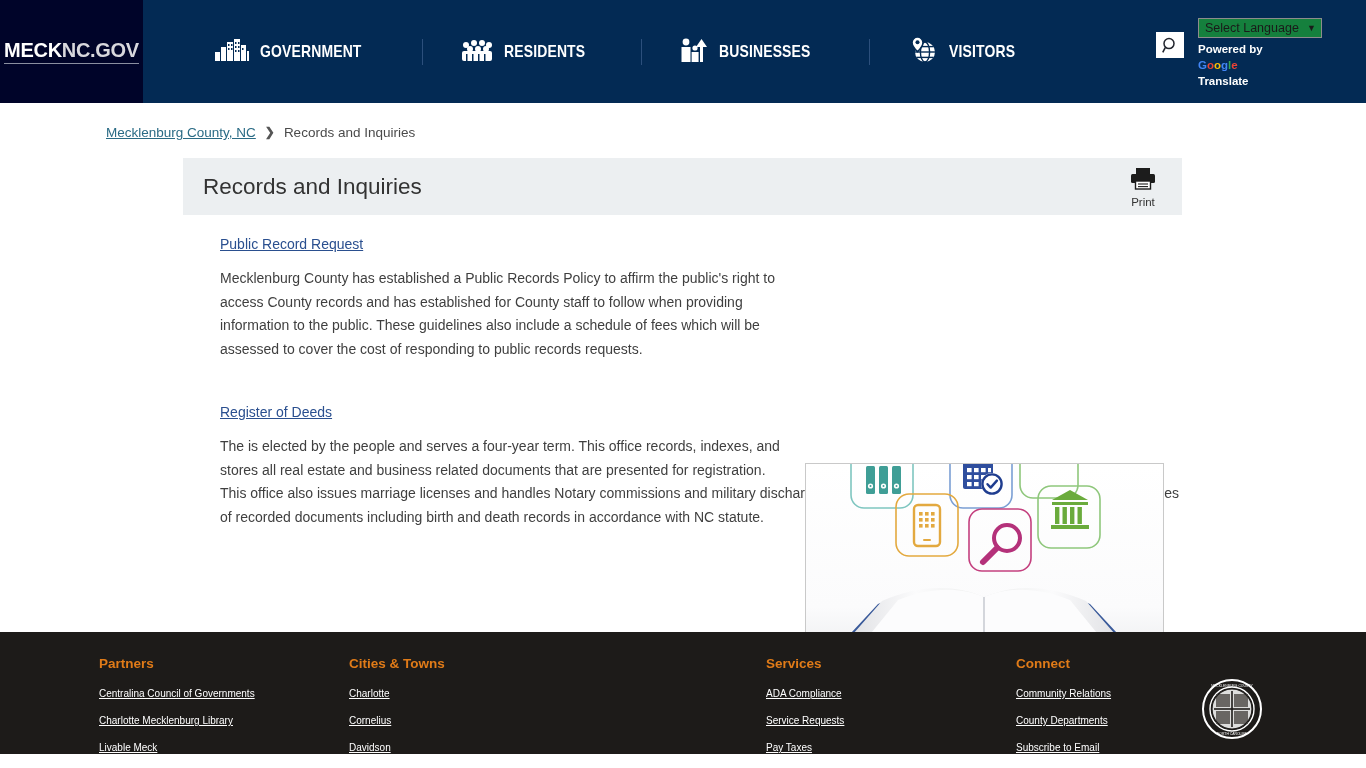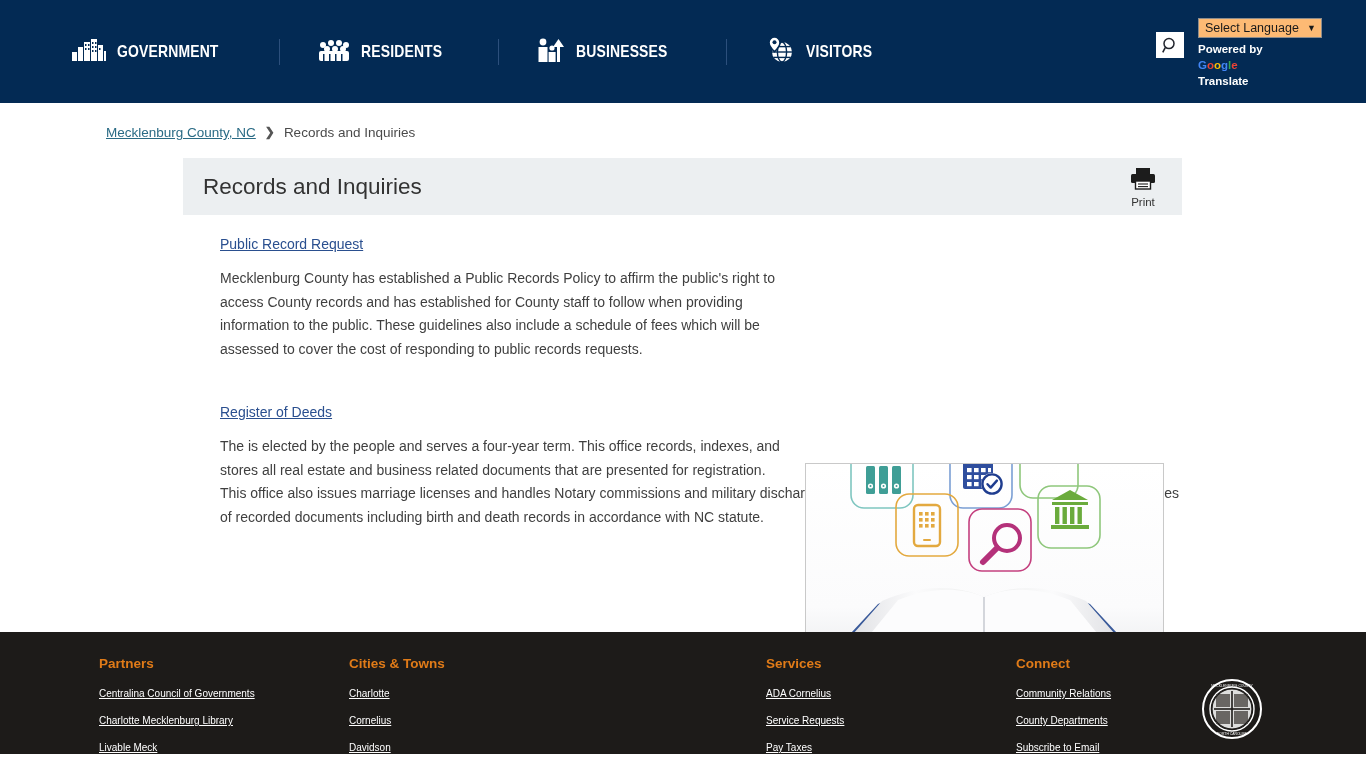--- a/index.html
+++ b/index.html
@@ -83,21 +83,21 @@
     width: 28px; height: 26px;
     background: #ffffff;
     display: flex; align-items: center; justify-content: center;
     cursor: pointer;
     margin-top: 14px;
   }
   .translate-widget { text-align: left; }
   .lang-select {
     width: 124px;
     height: 20px;
-    background: #fdba74;
+    background: #15803d;
     border: 1px solid #8c8c8c;
     font-family: "Liberation Sans", sans-serif;
     font-size: 12.5px;
     color: #1a1a1a;
     display: flex;
     align-items: center;
     justify-content: space-between;
     padding: 0 5px 0 6px;
     cursor: pointer;
   }
@@ -240,20 +240,23 @@
     top: 678px;
     width: 62px;
     height: 62px;
   }
 </style>
 </head>
 <body>
 
 <header class="site-header">
 
+  <div class="logo-block">
+    <div class="logo-text"><span class="meck">MECK</span><span>NC.GOV</span></div>
+  </div>
 
   <nav class="main-nav">
 
     <div class="nav-item">
       <span class="nav-icon">
         <svg width="34" height="22" viewBox="0 0 34 22">
             <g fill="#fff">
           <rect x="0" y="13" width="5" height="9"></rect>
               <rect x="6" y="8" width="5" height="14"></rect>
           <rect x="12" y="3" width="6" height="19"></rect>
@@ -523,21 +526,21 @@
 
     <div class="fcol fcol-2">
       <h4>Cities &amp; Towns</h4>
       <a href="#">Charlotte</a>
       <a href="#">Cornelius</a>
       <a href="#">Davidson</a>
     </div>
 
     <div class="fcol fcol-3">
       <h4>Services</h4>
-      <a href="#">ADA Cornelius</a>
+      <a href="#">ADA Compliance</a>
       <a href="#">Service Requests</a>
       <a href="#">Pay Taxes</a>
     </div>
 
     <div class="fcol fcol-4">
       <h4>Connect</h4>
       <a href="#">Community Relations</a>
       <a href="#">County Departments</a>
       <a href="#">Subscribe to Email</a>
     </div>

